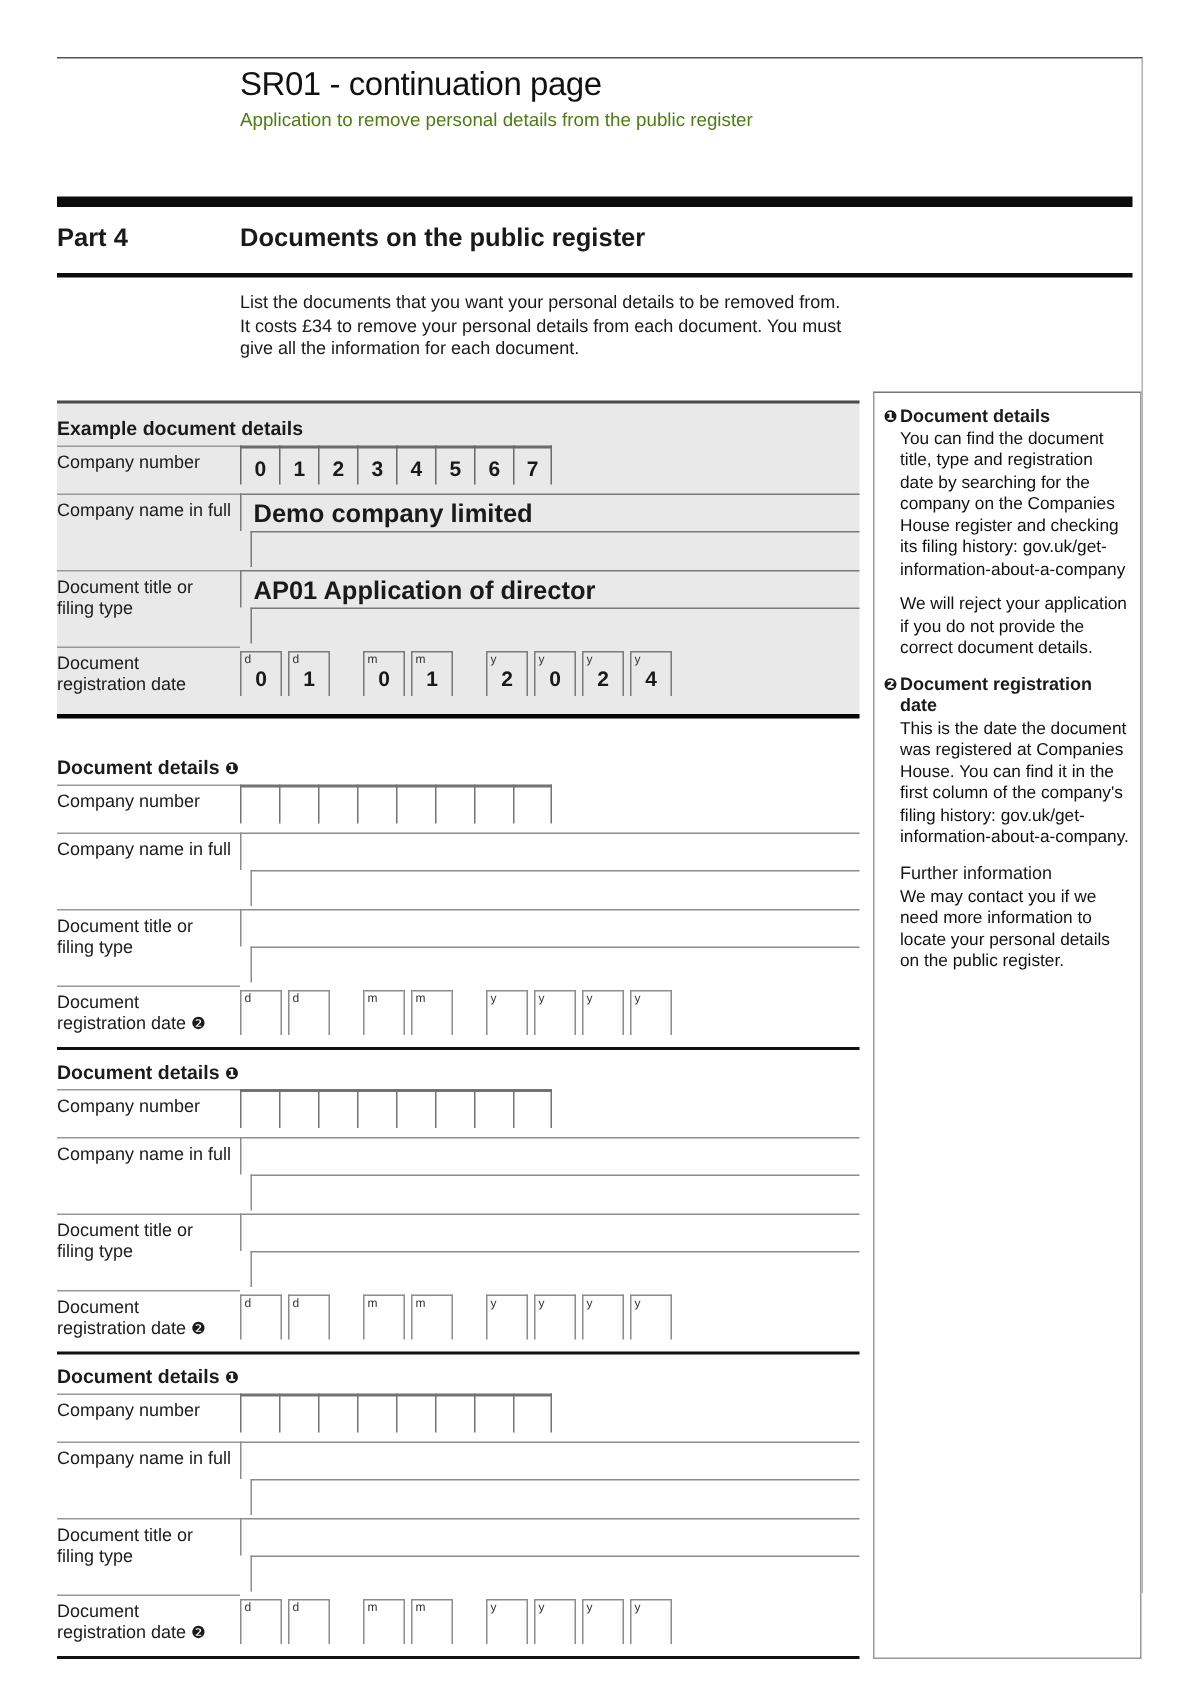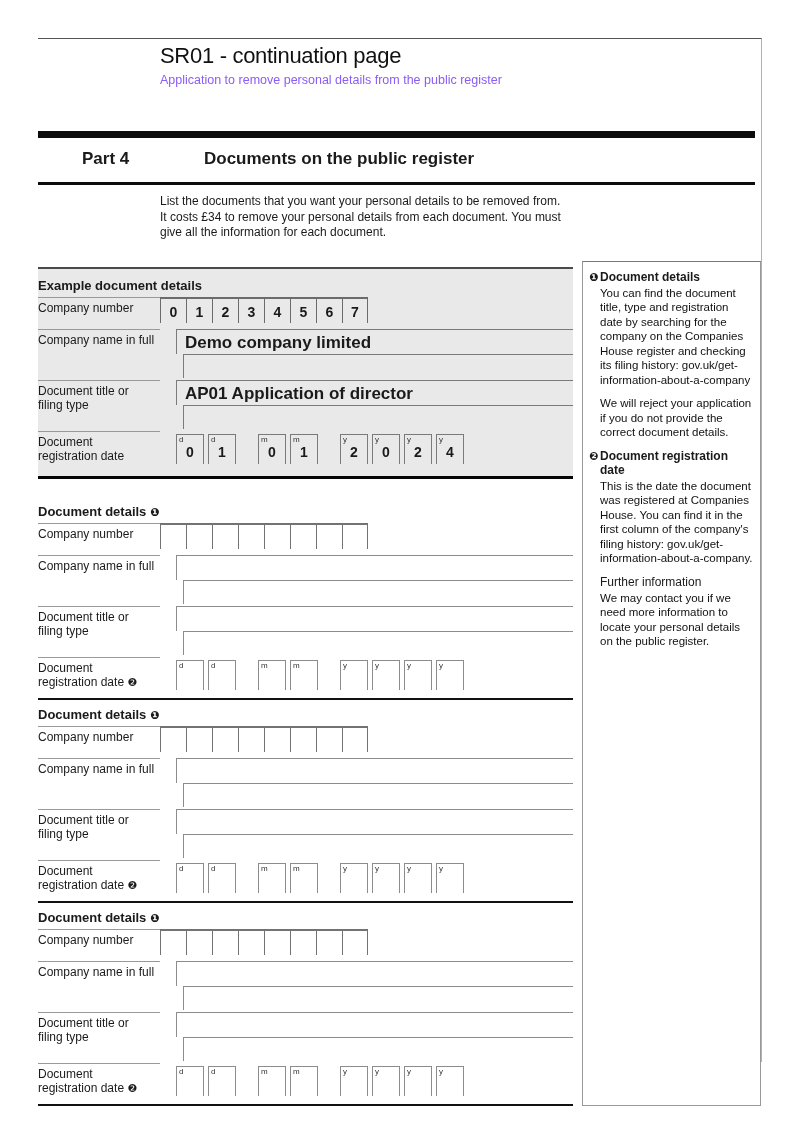--- a/index.html
+++ b/index.html
@@ -9,24 +9,24 @@
     position:relative;overflow:hidden;
   }
   .page{
     position:absolute;left:38px;top:38px;width:724px;height:1024px;
     border-top:1px solid #555;border-right:1px solid #b0b0b0;
     box-sizing:border-box;
   }
   
   .hdr{height:92px;padding:4px 0 0 122px;box-sizing:border-box;}
   .hdr-title{font-size:22px;letter-spacing:-0.3px;color:#111;}
-  .hdr-sub{font-size:12.5px;margin-top:4px;color:#8b5cf6;}
+  .hdr-sub{font-size:12.5px;margin-top:4px;color:#4d7c0f;}
   .blackbar{height:7px;background:#0c0c0c;margin-right:6px;}
   .part-row{display:flex;padding:11px 0 13px 0;}
-  .part-num{width:122px;font-weight:bold;font-size:17px;margin-left:44px;}
+  .part-num{width:122px;font-weight:bold;font-size:17px;}
   .part-title{font-weight:bold;font-size:17px;}
   .div3{border-bottom:3px solid #0c0c0c;margin-right:6px;}
   .intro{margin:9px 0 20px 122px;width:420px;font-size:12px;line-height:1.3;white-space:pre-line;}
 
   
   .main-wrap{display:flex;align-items:stretch;}
   .main-col{width:535px;box-sizing:border-box;}
   .sidebar{
     flex:1;margin-left:9px;border:1px solid #999;border-top:1px solid #777;
     box-sizing:border-box;padding:8px 7px 10px 6px;background:#fff;
@@ -52,21 +52,21 @@
 
   .inline1{
     border-top:1px solid #8c8c8c;border-left:1px solid #8c8c8c;
     height:25px;box-sizing:border-box;font-weight:bold;font-size:17px;
     padding:3px 0 0 8px;
   }
   .inline2{
     border-top:1px solid #8c8c8c;border-left:1px solid #8c8c8c;
     height:24px;box-sizing:border-box;margin-left:7px;
   }
-  .rowgap{margin-top:2px;gap:16px;}
+  .rowgap{margin-top:2px;}
 
   .daterow{display:flex;margin-top:3px;}
   .dgroup{display:flex;}
   .dgroup + .dgroup{margin-left:22px;}
   .dbox{
     width:28px;height:30px;box-sizing:border-box;position:relative;
     border-top:1px solid #8c8c8c;border-left:1px solid #8c8c8c;border-right:1px solid #8c8c8c;
   }
   .dbox + .dbox{margin-left:4px;}
   .dletter{position:absolute;top:0px;left:2px;font-size:8px;color:#333;}

